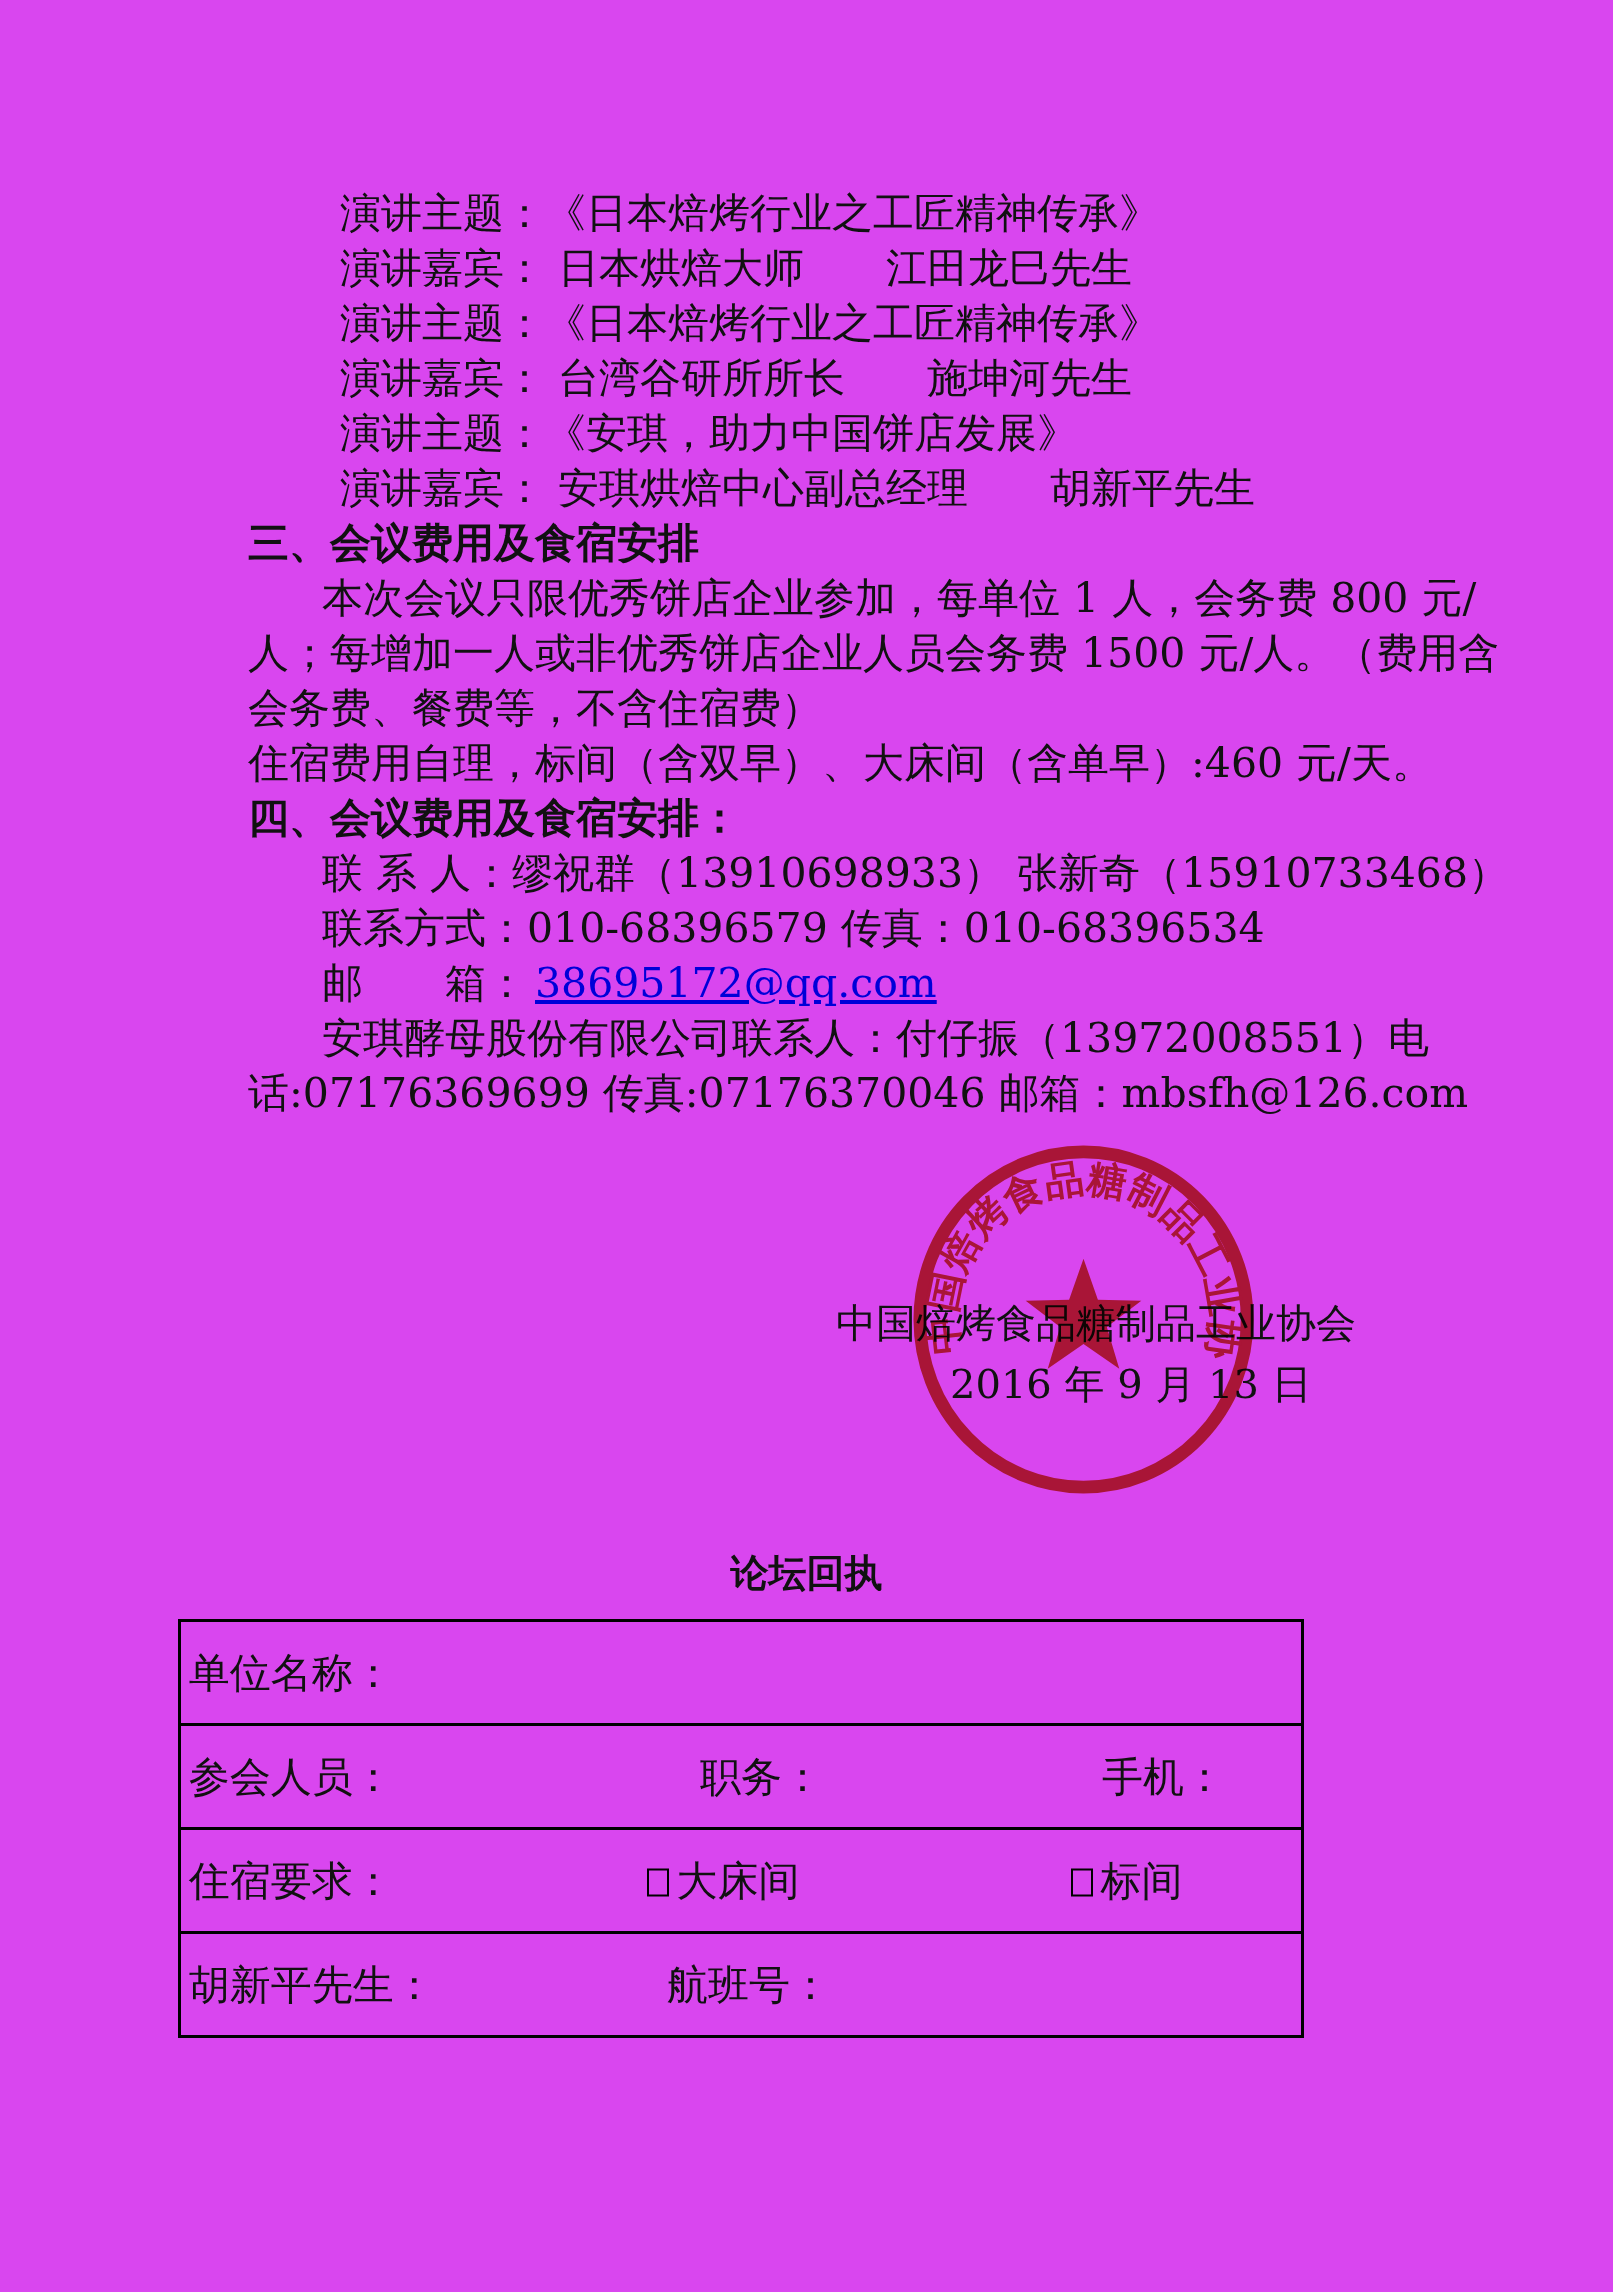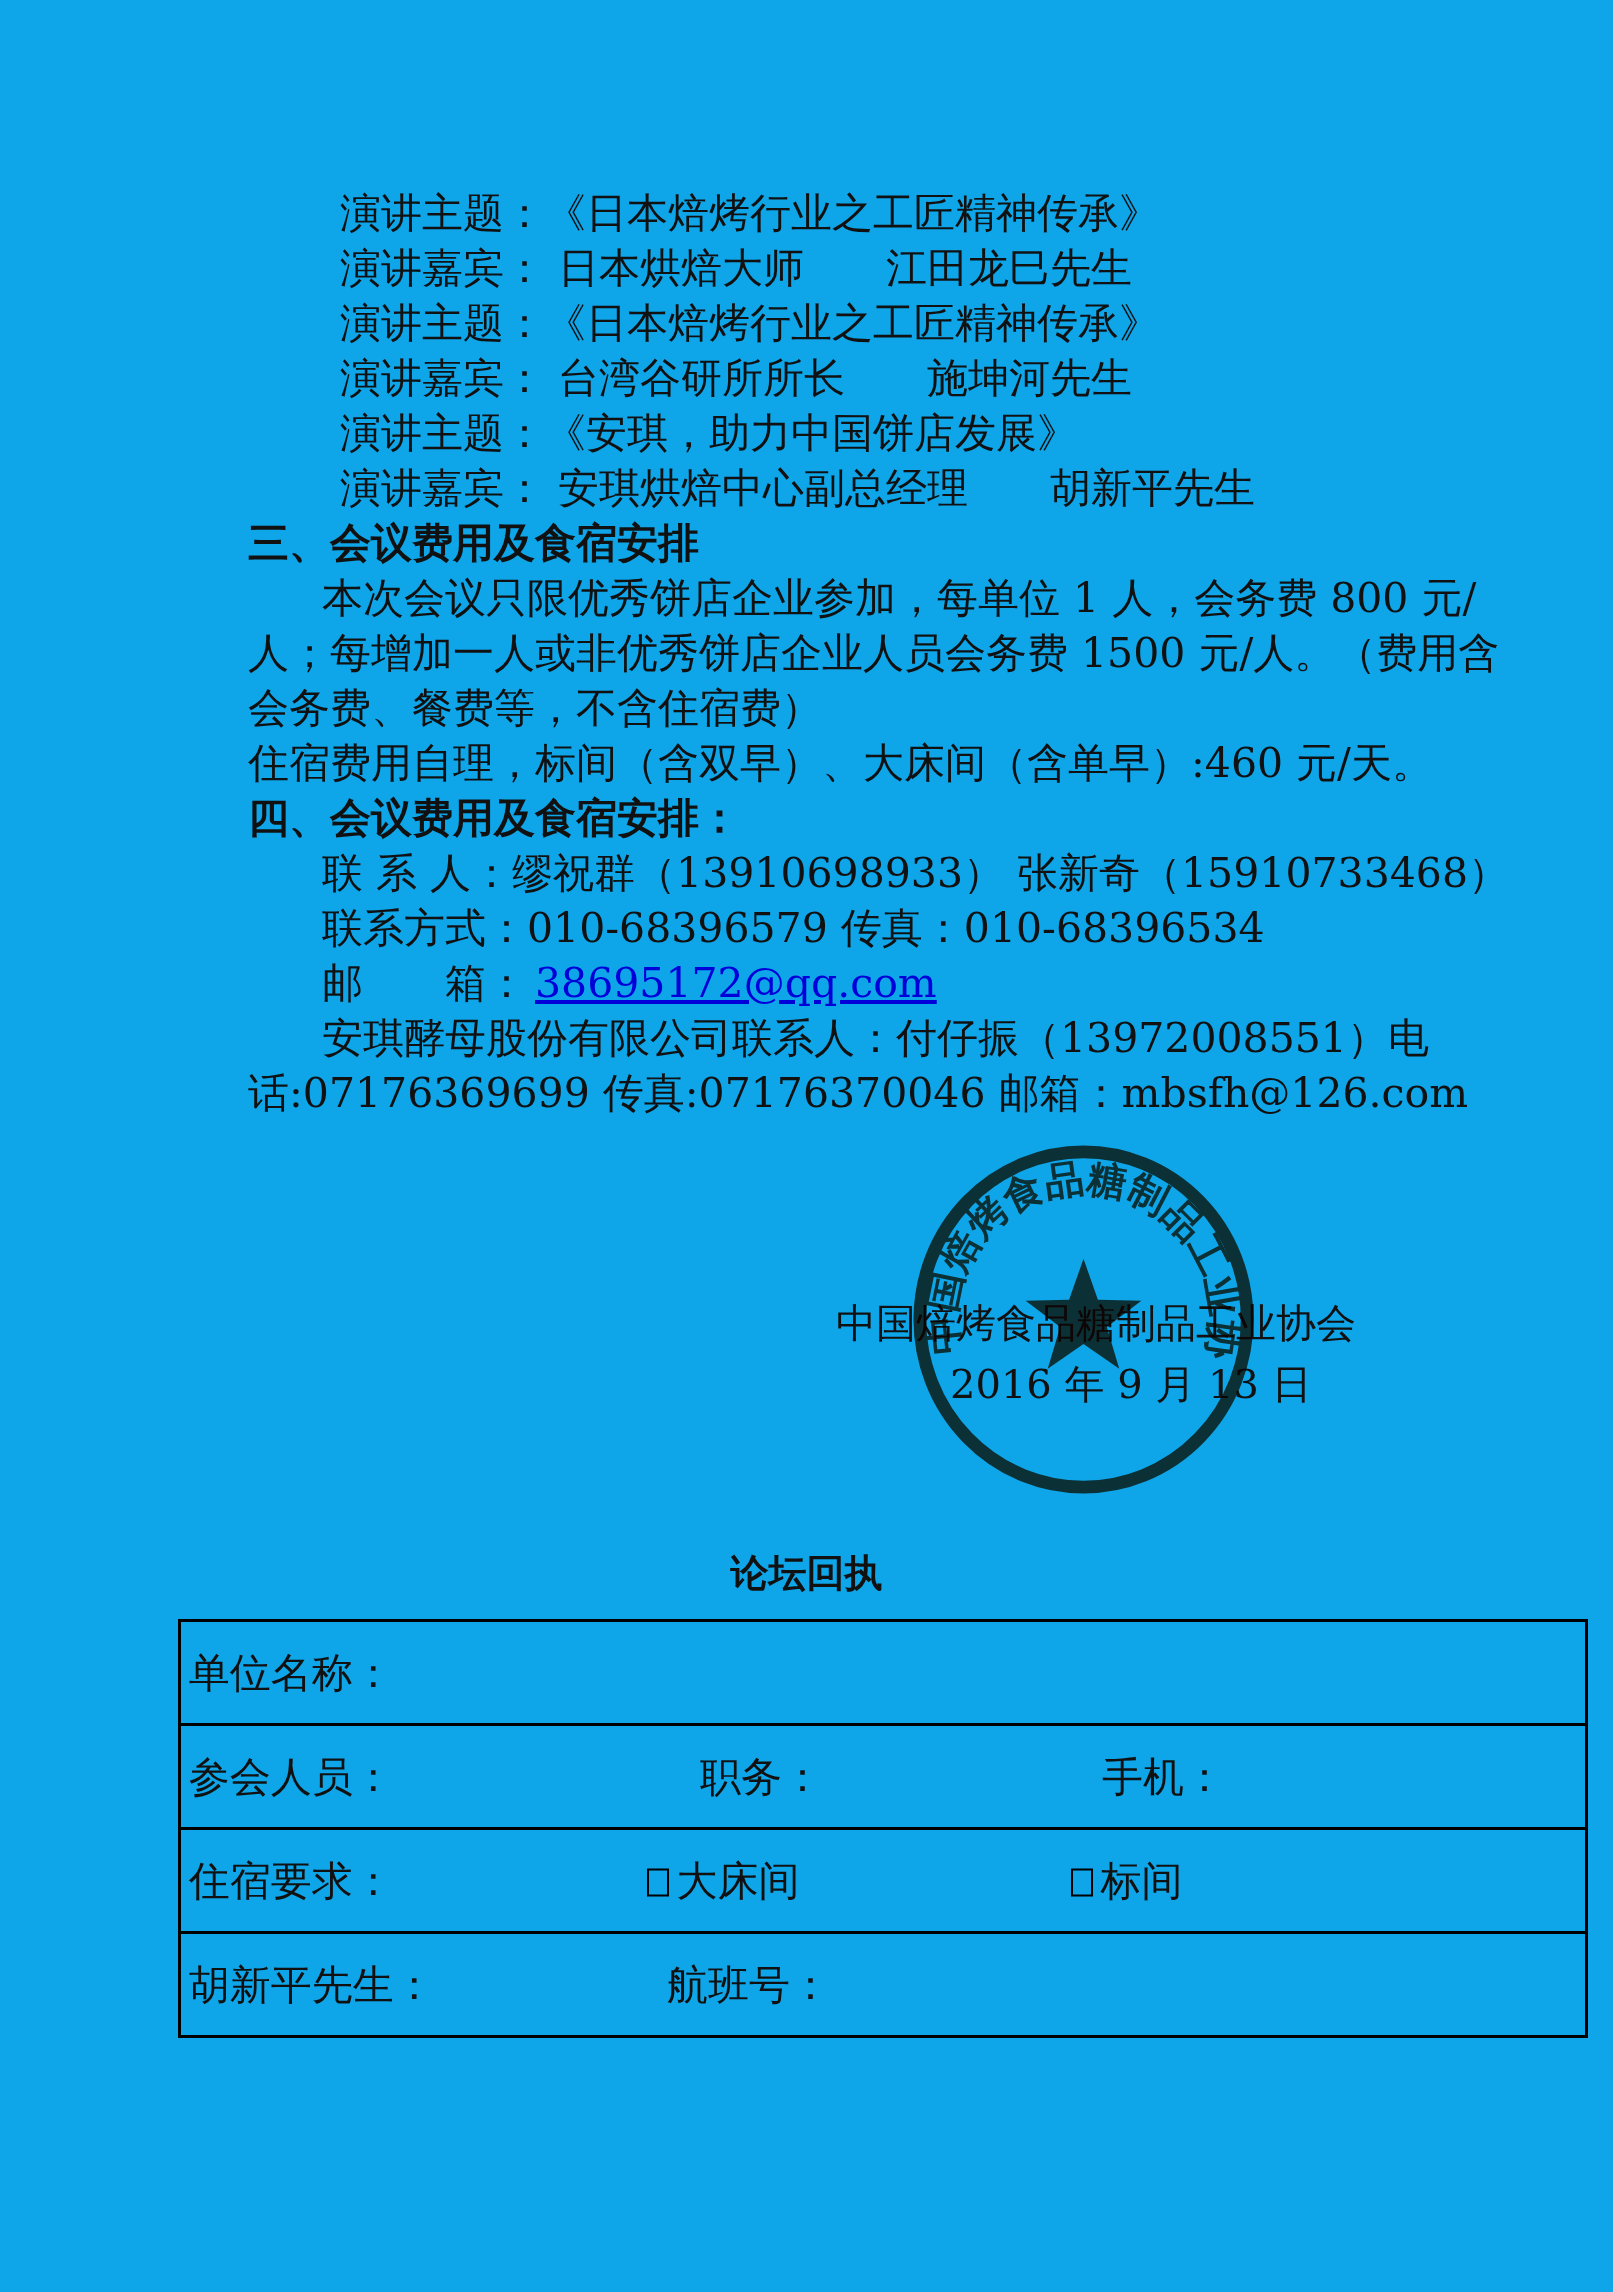--- a/index.html
+++ b/index.html
@@ -1,19 +1,19 @@
 <!DOCTYPE html>
 <html><head>
 <meta charset="utf-8">
 <style>
   html,body{margin:0;padding:0;background:#888;}
   .page{
     position:relative;
     width:1613px;height:2293px;
-    background:#0ea5e9;
+    background:#d946ef;
     font-family:"DejaVu Serif","Liberation Serif",serif;
     color:#111;
     overflow:hidden;
   }
   .text-block{position:absolute;top:186px;left:0;width:100%;}
   .ln{height:55px;line-height:55px;font-size:41px;white-space:nowrap;}
   .ml{padding-left:248px;}        
   .ind{padding-left:322px;}       
   .sp{padding-left:340px;}        
   .bold{font-weight:bold;}
@@ -25,21 +25,21 @@
     position:absolute;top:1145px;left:913px;width:341px;height:349px;
     mix-blend-mode:multiply;opacity:.92;pointer-events:none;
   }
   .seal svg{width:100%;height:100%;}
   .seal-arc-text{font-family:"DejaVu Serif","Liberation Serif",serif;font-size:40px;font-weight:bold;}
   .receipt-title{
     position:absolute;top:1545px;left:0;width:100%;height:55px;line-height:55px;
     text-align:center;font-size:38px;font-weight:bold;
   }
   .receipt-table{
-    position:absolute;top:1619px;left:178px;width:1410px;
+    position:absolute;top:1619px;left:178px;width:1126px;
     border:3.9px solid #000;box-sizing:border-box;
   }
   .rrow{position:relative;height:101px;font-size:41px;}
   .rrow + .rrow{border-top:3.9px solid #000;}
   .cell{position:absolute;top:50%;transform:translateY(-50%);white-space:nowrap;}
   .checkbox{
     display:inline-block;width:21.6px;height:27.4px;border:2.9px solid #000;
     vertical-align:-2px;margin-right:7.8px;box-sizing:border-box;
   }
 </style>

